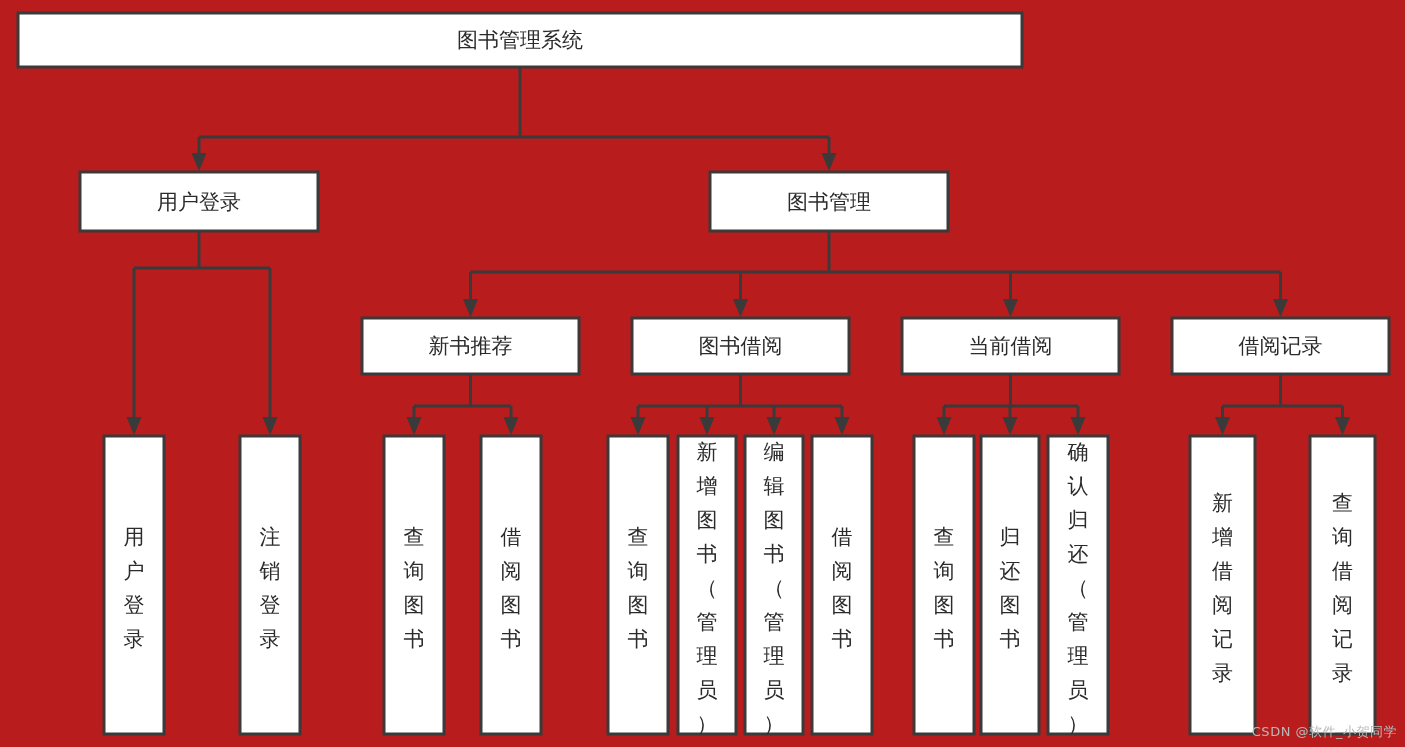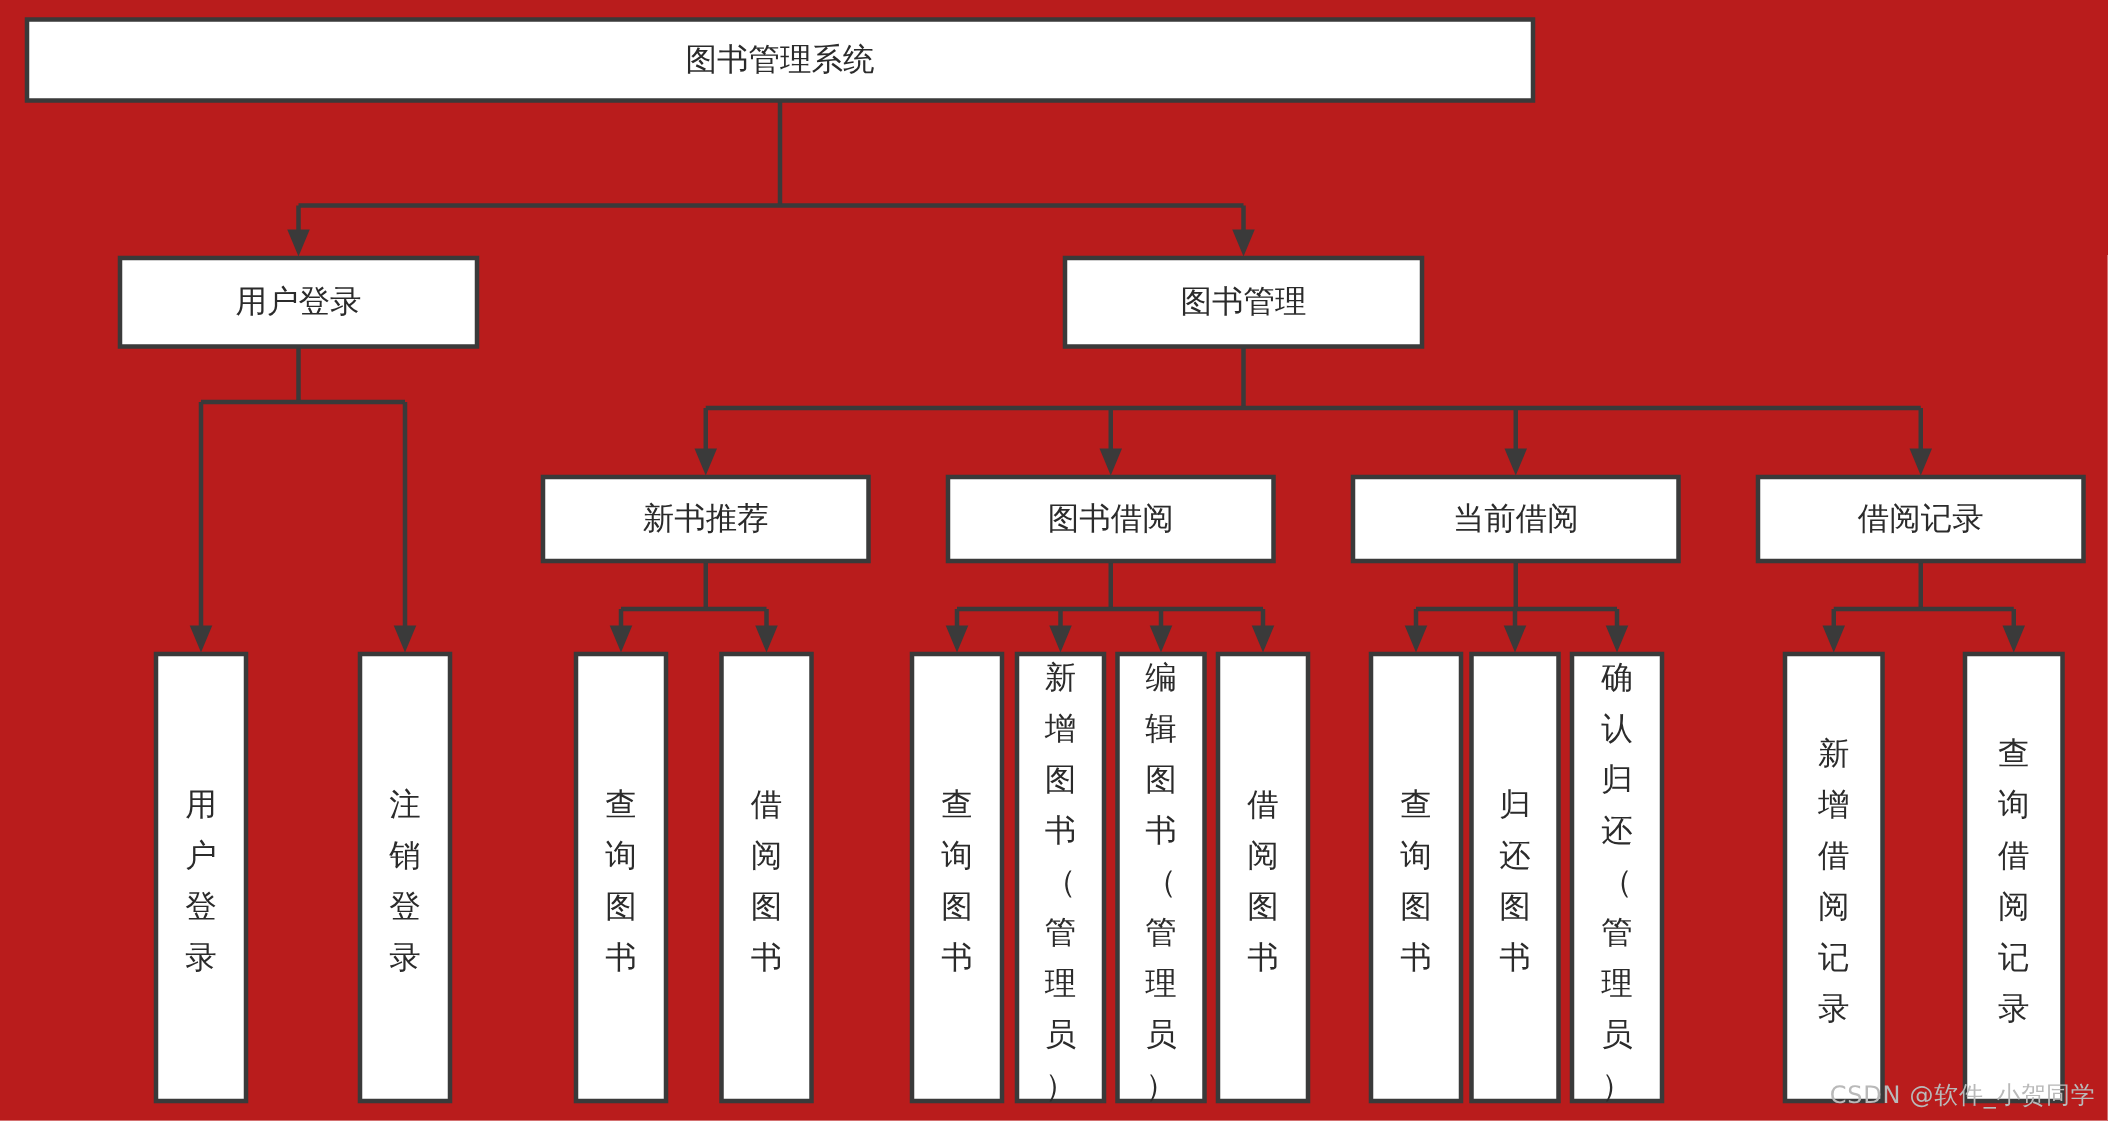--- a/index.html
+++ b/index.html
@@ -53,21 +53,21 @@
     font-family: "DejaVu Sans", "Liberation Sans", sans-serif;
     font-size: 21px;
     fill: #2b2b2b;
     text-anchor: middle;
   }
   .watermark {
     position: absolute;
     right: 8px;
     bottom: 6px;
     font-family: "DejaVu Sans", "Liberation Sans", sans-serif;
-    font-size: 16px;
+    font-size: 13px;
     color: #b9b9b9;
     letter-spacing: 0.5px;
     white-space: nowrap;
     user-select: none;
   }
 </style>
 </head>
 <body>
 
 <div id="diagram-root">

